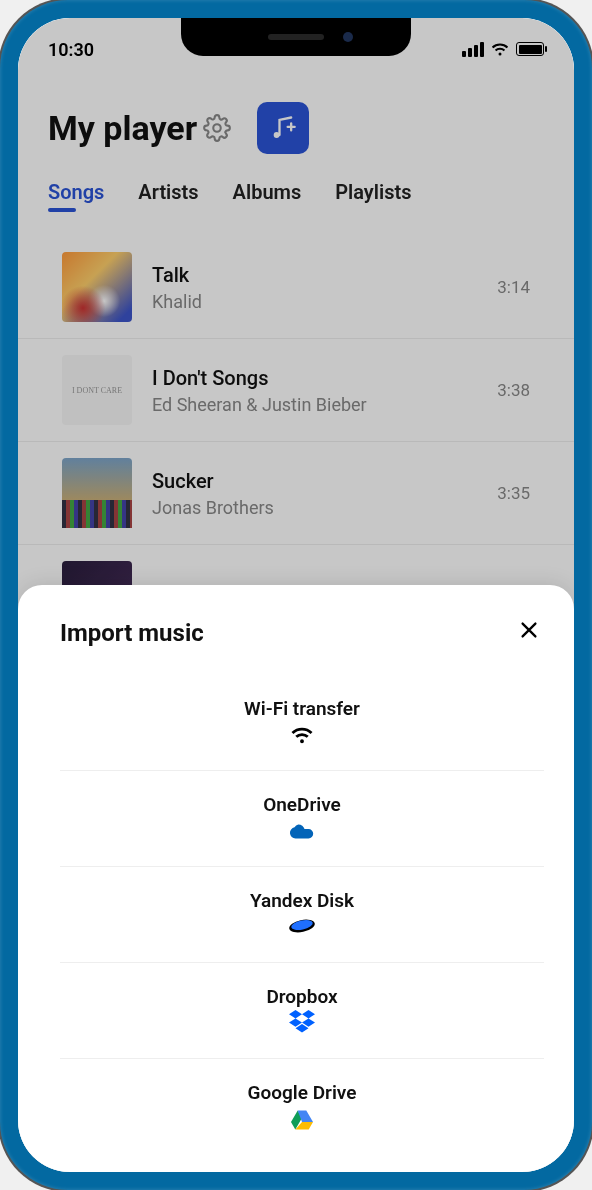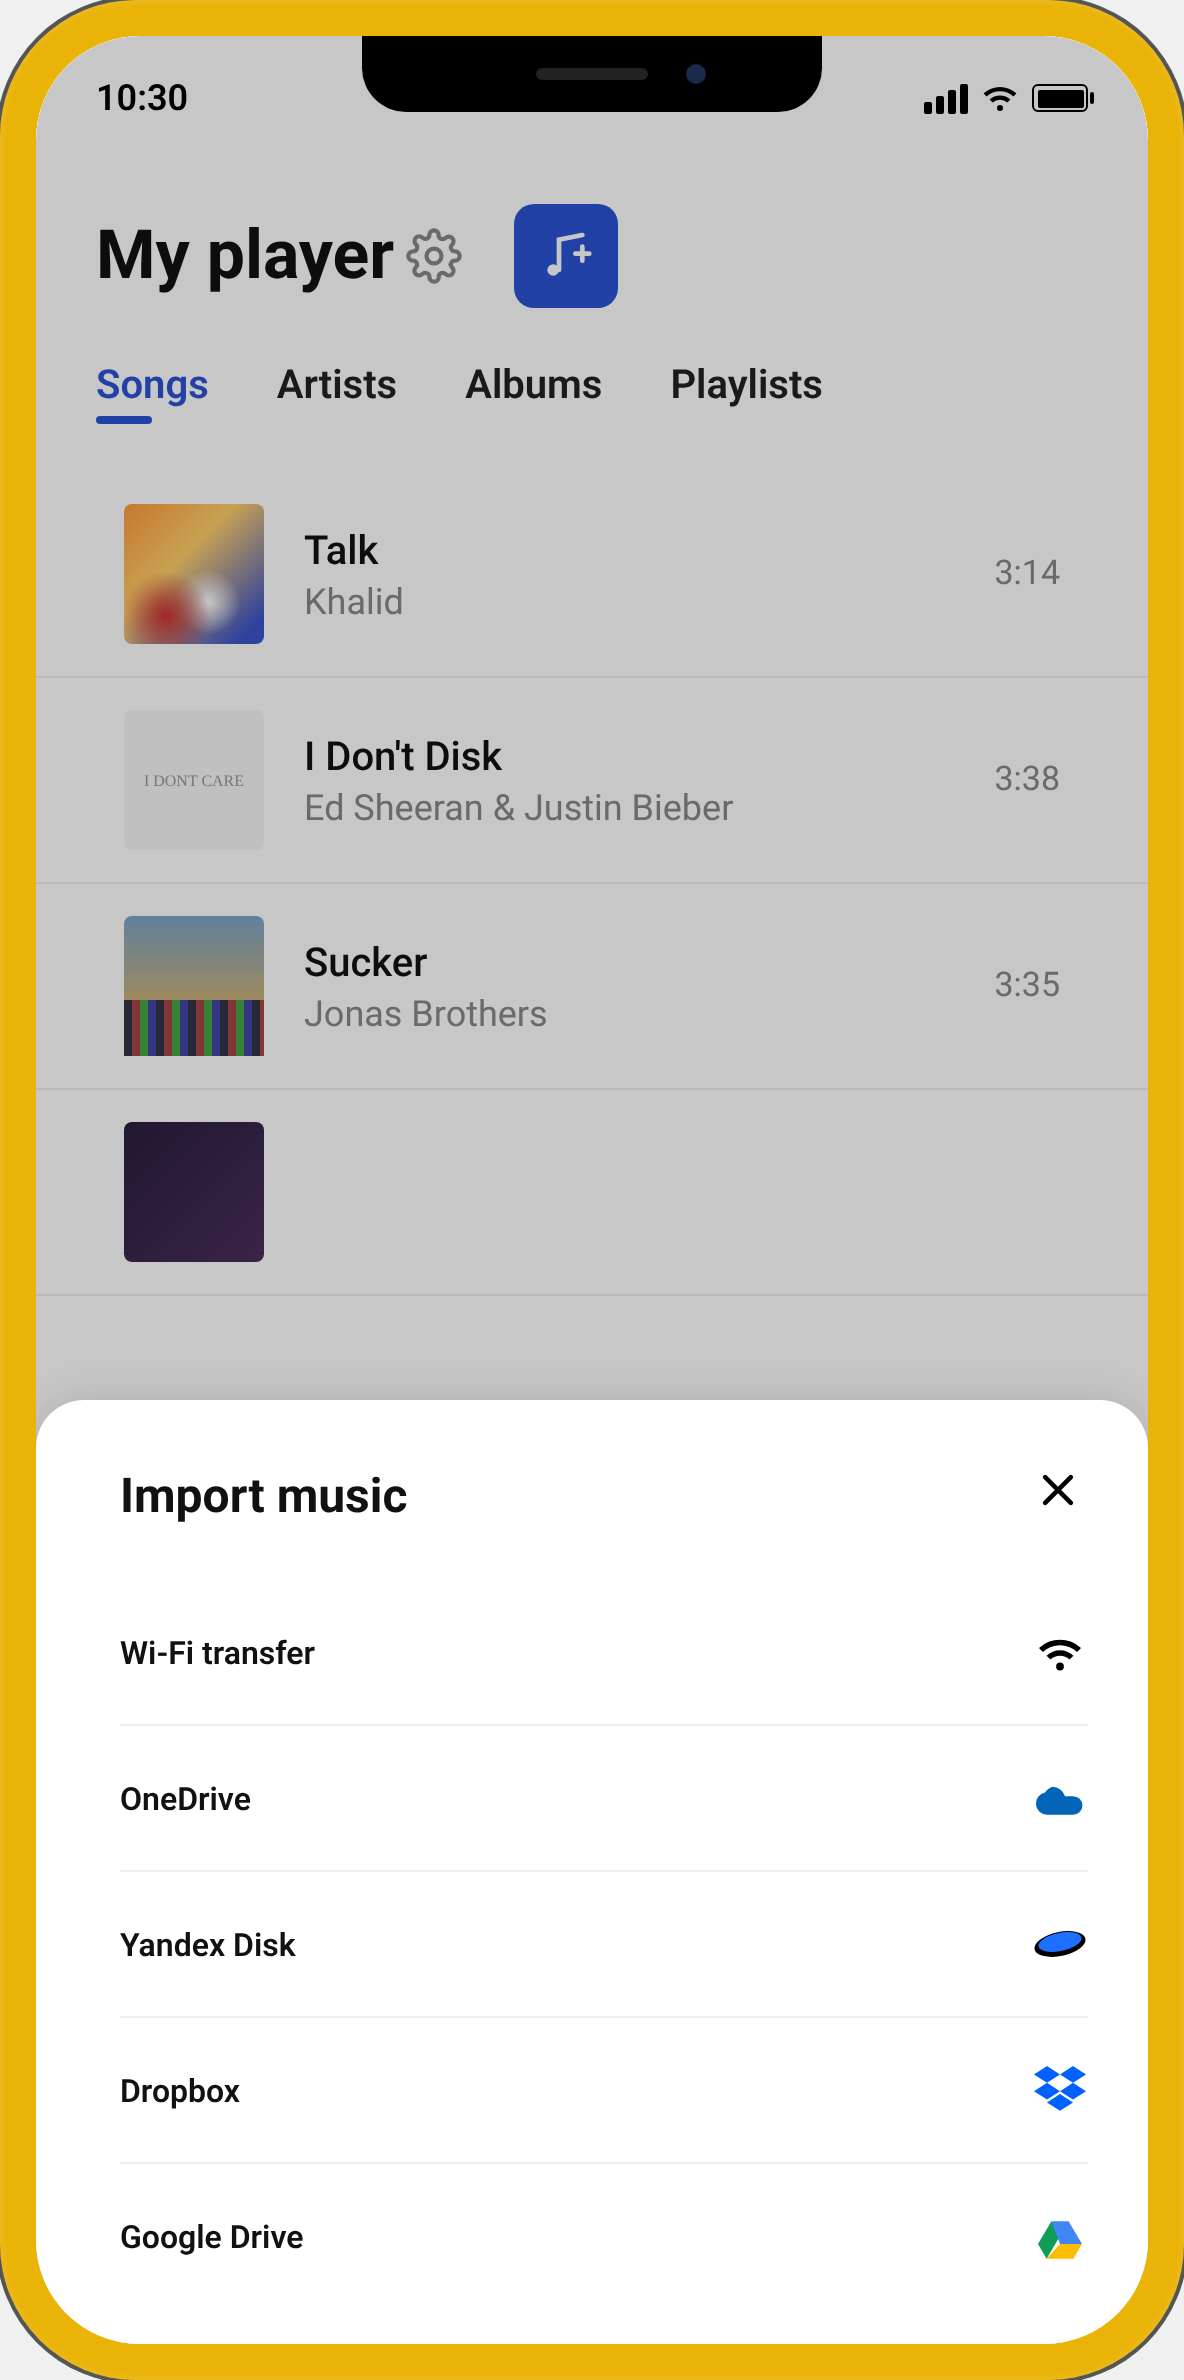--- a/index.html
+++ b/index.html
@@ -7,21 +7,21 @@
     font-family: -apple-system, BlinkMacSystemFont, "Segoe UI", Roboto, sans-serif;
     background: #f0f0f0;
     display: flex;
     justify-content: center;
     padding: 0;
   }
   .device {
     width: 592px;
     height: 1190px;
     position: relative;
-    background: #eab308;
+    background: #0369a1;
     border-radius: 68px;
     padding: 18px;
     box-shadow: 0 0 0 2px #555, inset 0 0 4px rgba(255,255,255,0.2);
   }
   .screen {
     width: 100%;
     height: 100%;
     background: #fff;
     border-radius: 52px;
     overflow: hidden;
@@ -165,22 +165,23 @@
   .sheet-header {
     display:flex; align-items:center; justify-content:space-between;
     margin-bottom: 24px;
   }
   .sheet-header h2 { font-size:24px; font-weight:700; color:#111; }
   .close-x { font-size:24px; cursor:pointer; padding:4px;}
   .import-item {
     display:flex; align-items:center; justify-content:space-between;
     padding: 22px 0;
     border-bottom:1px solid #eee;
-    font-size:16px; font-weight:600; color:#111;
+    font-size:19px; font-weight:600; color:#111;
     cursor:pointer;
+    flex-direction:column;
   }
   .import-item:last-child { border-bottom:none; }
   .import-icon { width:28px; height:28px; display:flex; align-items:center; justify-content:center; }
 </style>
 </head>
 <body>
 
 <div class="device">
 
   <div class="screen">
@@ -237,21 +238,21 @@
     <div class="album-art art-1"></div>
     <div class="song-info">
       <div class="song-title">Talk</div>
       <div class="song-artist">Khalid</div>
     </div>
     <div class="song-dur">3:14</div>
   </div>
           <div class="song-row">
     <div class="album-art art-2">I DONT CARE</div>
     <div class="song-info">
-      <div class="song-title">I Don't Disk</div>
+      <div class="song-title">I Don't Songs</div>
       <div class="song-artist">Ed Sheeran &amp; Justin Bieber</div>
     </div>
     <div class="song-dur">3:38</div>
   </div>
           <div class="song-row">
     <div class="album-art art-3"></div>
     <div class="song-info">
       <div class="song-title">Sucker</div>
       <div class="song-artist">Jonas Brothers</div>
     </div>

